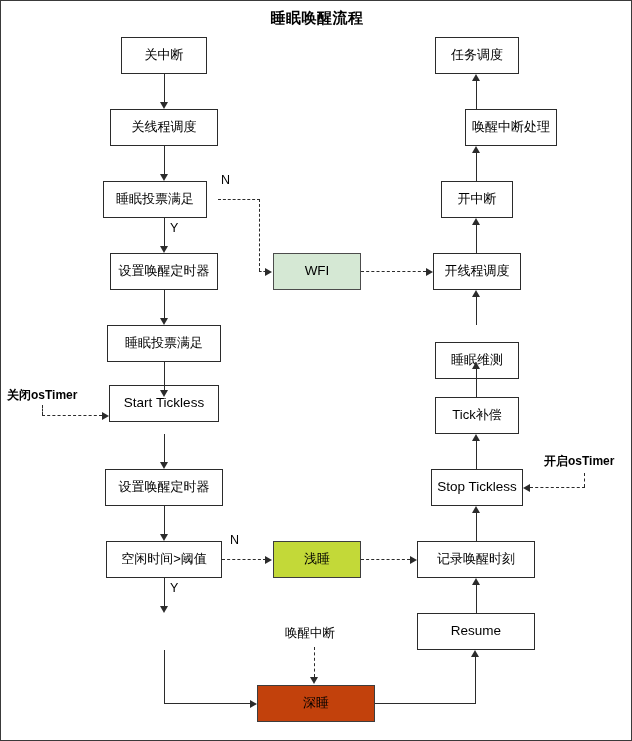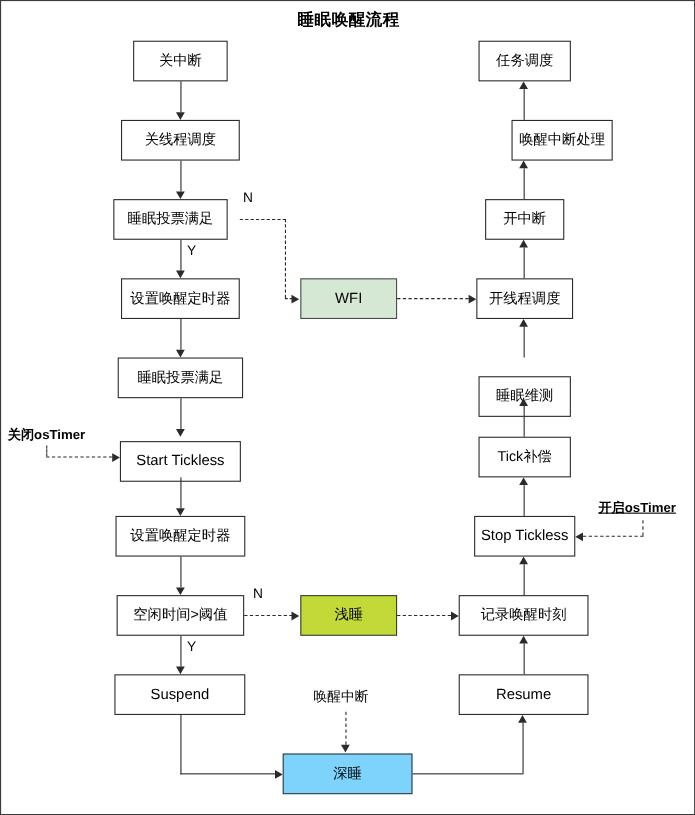--- a/index.html
+++ b/index.html
@@ -38,21 +38,21 @@
     display:flex;
     align-items:center;
     justify-content:center;
     text-align:center;
     line-height:1.1;
     white-space:nowrap;
   }
   .node.latin{font-size:13.5px;}
   .node.wfi{background:#d5e8d4;border:1.6px solid #4c4c4c;}
   .node.light{background:#c3d938;border:1.6px solid #3d3d3d;}
-  .node.deep{background:#7dd3fc;border:1.6px solid #3d3d3d;}
+  .node.deep{background:#c2410c;border:1.6px solid #3d3d3d;}
   
   .ln{position:absolute;background:#2b2b2b;}
   .ln.h{height:1px;}
   .ln.v{width:1px;}
   .dash-h{
     position:absolute;height:0;border-top:1.4px dashed #2b2b2b;
   }
   .dash-v{
     position:absolute;width:0;border-left:1.4px dashed #2b2b2b;
   }
@@ -82,27 +82,26 @@
   <div class="node" style="left:120px;top:36px;width:86px;height:37px;text-align:center;">关中断</div>
 
   <div class="node" style="left:109px;top:108px;width:108px;height:37px;">关线程调度</div>
 
   <div class="node" style="left:102px;top:180px;width:104px;height:37px;">睡眠投票满足</div>
 
   <div class="node" style="left:109px;top:252px;width:108px;height:37px;">设置唤醒定时器</div>
 
   <div class="node" style="left:106px;top:324px;width:114px;height:37px;">睡眠投票满足</div>
 
-  <div class="node latin" style="left:108px;top:400px;width:110px;height:37px;">Start Tickless</div>
+  <div class="node latin" style="left:108px;top:384px;width:110px;height:37px;">Start Tickless</div>
 
   <div class="node" style="left:104px;top:468px;width:118px;height:37px;">设置唤醒定时器</div>
 
   <div class="node" style="left:105px;top:540px;width:116px;height:37px;">空闲时间&gt;阈值</div>
 
-  <div class="node latin" style="left:103px;top:612px;width:119px;height:37px;">Suspend</div>
 
   <div class="node latin wfi" style="left:272px;top:252px;width:88px;height:37px;">WFI</div>
 
   <div class="node light" style="left:272px;top:540px;width:88px;height:37px;">浅睡</div>
 
   <div class="node deep" style="left:256px;top:684px;width:118px;height:37px;">深睡</div>
 
   <div class="node" style="left:434px;top:36px;width:84px;height:37px;text-align:center;">任务调度</div>
 
   <div class="node" style="left:430px;top:108px;width:92px;height:37px;margin-left:34px;">唤醒中断处理</div>
@@ -193,21 +192,21 @@
   <div class="arr up" style="left:470.5px;top:145px;"></div>
 
   <div class="ln v" style="left:475px;top:80px;height:28px;"></div>
   <div class="arr up" style="left:470.5px;top:73px;"></div>
 
   <div class="elabel bold" style="left:6px;top:386px;">关闭osTimer</div>
   <div class="dash-v" style="left:41px;top:404px;height:10px;"></div>
   <div class="dash-h" style="left:41px;top:414px;width:60px;"></div>
   <div class="arr right" style="left:101px;top:410.5px;"></div>
 
-  <div class="elabel bold" style="left:543px;top:452px;text-decoration:underline;">开启osTimer</div>
+  <div class="elabel bold" style="left:543px;top:452px;">开启osTimer</div>
   <div class="dash-v" style="left:583px;top:472px;height:14px;"></div>
   <div class="dash-h" style="left:529px;top:486px;width:55px;"></div>
   <div class="arr left" style="left:522px;top:482.5px;"></div>
 
   <div class="elabel cjk" style="left:284px;top:624px;">唤醒中断</div>
   <div class="dash-v" style="left:313px;top:646px;height:30px;"></div>
   <div class="arr down" style="left:308.5px;top:676px;"></div>
 
 </div>
 

